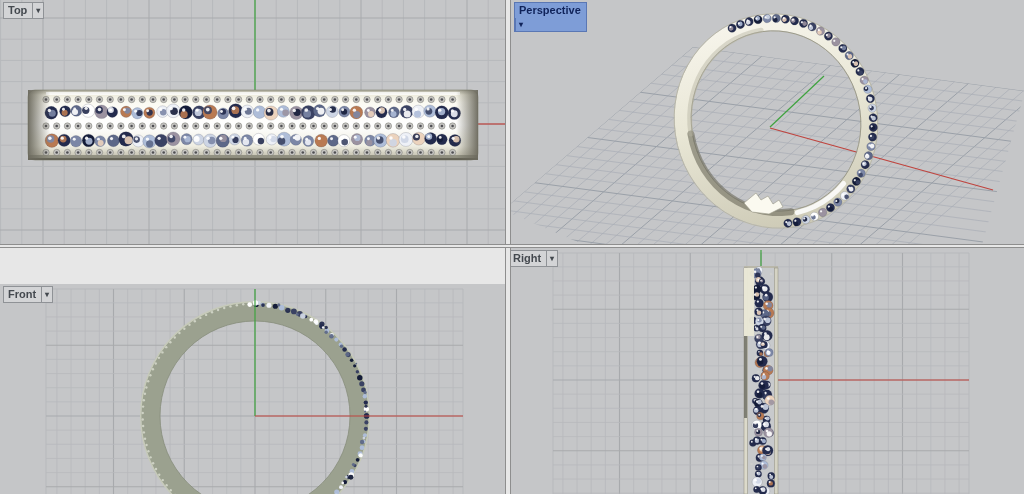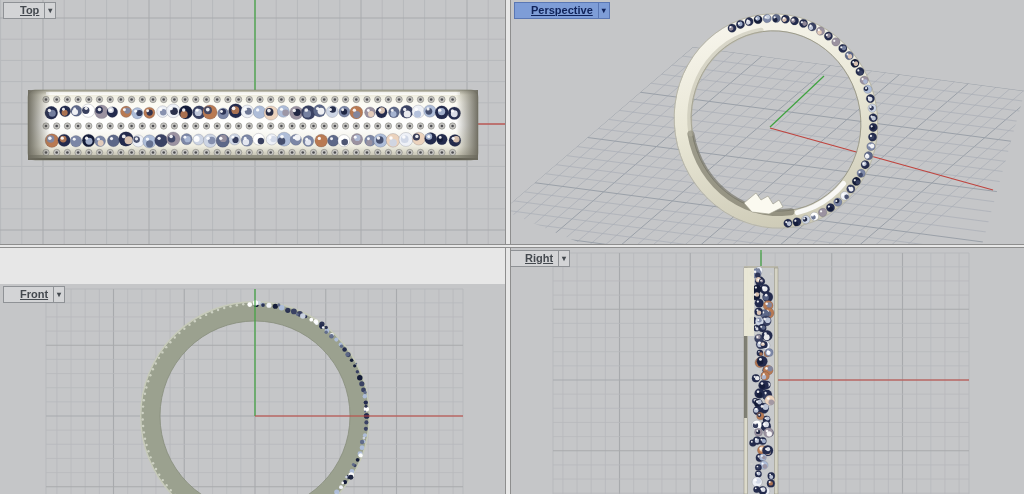--- a/index.html
+++ b/index.html
@@ -8,26 +8,26 @@
   .viewport{position:absolute;overflow:hidden;background:var(--vp-bg,#c5c6c8);}
   .vp-top{left:0;top:0;width:505px;height:244px;}
   .vp-perspective{left:511px;top:0;width:513px;height:244px;}
   .vp-front{left:0;top:248px;width:505px;height:246px;margin-top:36px;}
   .vp-right{left:505px;top:248px;width:597px;height:246px;}
   .vp-canvas{position:absolute;left:0;top:0;display:block;}
   .vp-label{position:absolute;top:2px;left:3px;display:inline-flex;align-items:stretch;
             background:var(--label-bg,#d3d4d6);border:1px solid var(--label-border,#8f9296);
             color:var(--label-text,#44494f);font-weight:bold;font-size:11px;line-height:13px;
             cursor:pointer;user-select:none;}
-  .vp-label-text{padding:1px 5px 1px 16px;text-decoration:underline;}
+  .vp-label-text{padding:1px 5px 1px 4px;}
   .vp-label-arrow{border-left:1px solid var(--label-border,#8f9296);padding:0 3px;font-size:8px;
                   display:flex;align-items:center;}
   .viewport.active .vp-label{background:var(--label-active-bg,#7e9dd7);
                              border-color:var(--label-active-border,#5a77b4);
-                             color:var(--label-active-text,#10235a);}
+                             color:var(--label-active-text,#10235a);flex-direction:column;}
   .viewport.active .vp-label-arrow{border-left-color:var(--label-active-border,#5a77b4);}
   .divider-v{position:absolute;left:505px;top:0;width:4px;height:494px;
              background:var(--divider-bg,#e7e7e7);
              border-left:1px solid var(--divider-edge,#8e8e8e);
              border-right:1px solid var(--divider-edge,#8e8e8e);cursor:col-resize;}
   .divider-h{position:absolute;left:0;top:244px;width:1024px;height:2px;
              background:var(--divider-bg,#e7e7e7);
              border-top:1px solid var(--divider-edge,#8e8e8e);
              border-bottom:1px solid var(--divider-edge,#8e8e8e);cursor:row-resize;}
 </style>

